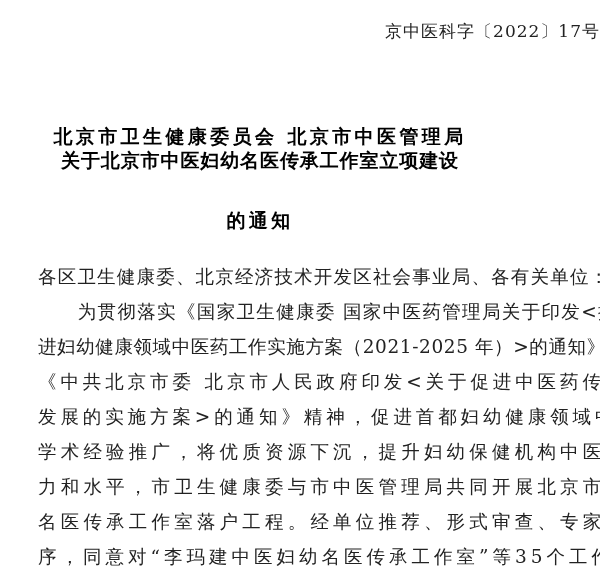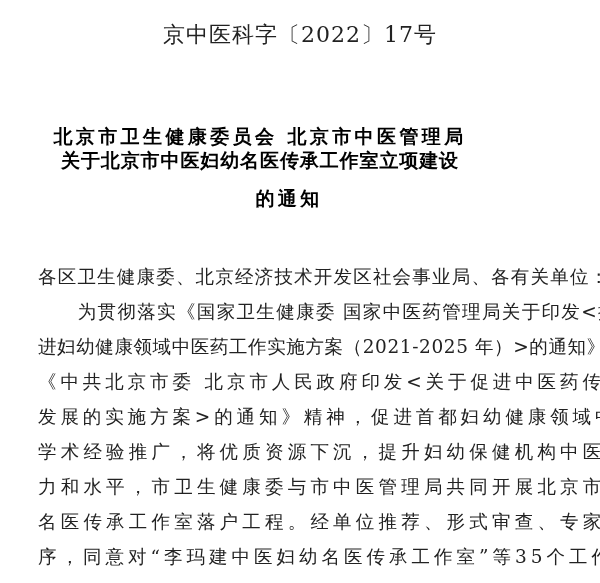--- a/index.html
+++ b/index.html
@@ -12,40 +12,40 @@
       height: 583px;
       overflow: hidden;
       position: relative;
       color: #1a1a1a;
     }
     .doc-number {
       position: absolute;
       top: 20px;
       left: 0;
       width: 600px;
-      text-align: center;
+      text-align: right;
       font-family: "DejaVu Serif", "Liberation Serif", serif;
-      font-size: 22px;
+      font-size: 17px;
       letter-spacing: 1px;
       color: #222;
     }
     .title {
       position: absolute;
       left: 0;
       width: 520px;
       text-align: center;
       font-family: "DejaVu Serif", "Liberation Serif", serif;
       font-weight: bold;
       font-size: 19px;
       color: #000;
       white-space: nowrap;
     }
     .title.l1 { top: 124px; letter-spacing: 3.4px; }
     .title.l2 { top: 148px; letter-spacing: 0.9px; }
-    .title.l3 { top: 186px; letter-spacing: 3.4px; margin-left: 29px; }
+    .title.l3 { top: 208px; letter-spacing: 3.4px; }
     .body-text {
       position: absolute;
       left: 38px;
       width: 530px;
       font-family: "DejaVu Serif", "Liberation Serif", serif;
       font-size: 18.5px;
       color: #222;
       white-space: nowrap;
       letter-spacing: 4.4px;
     }

